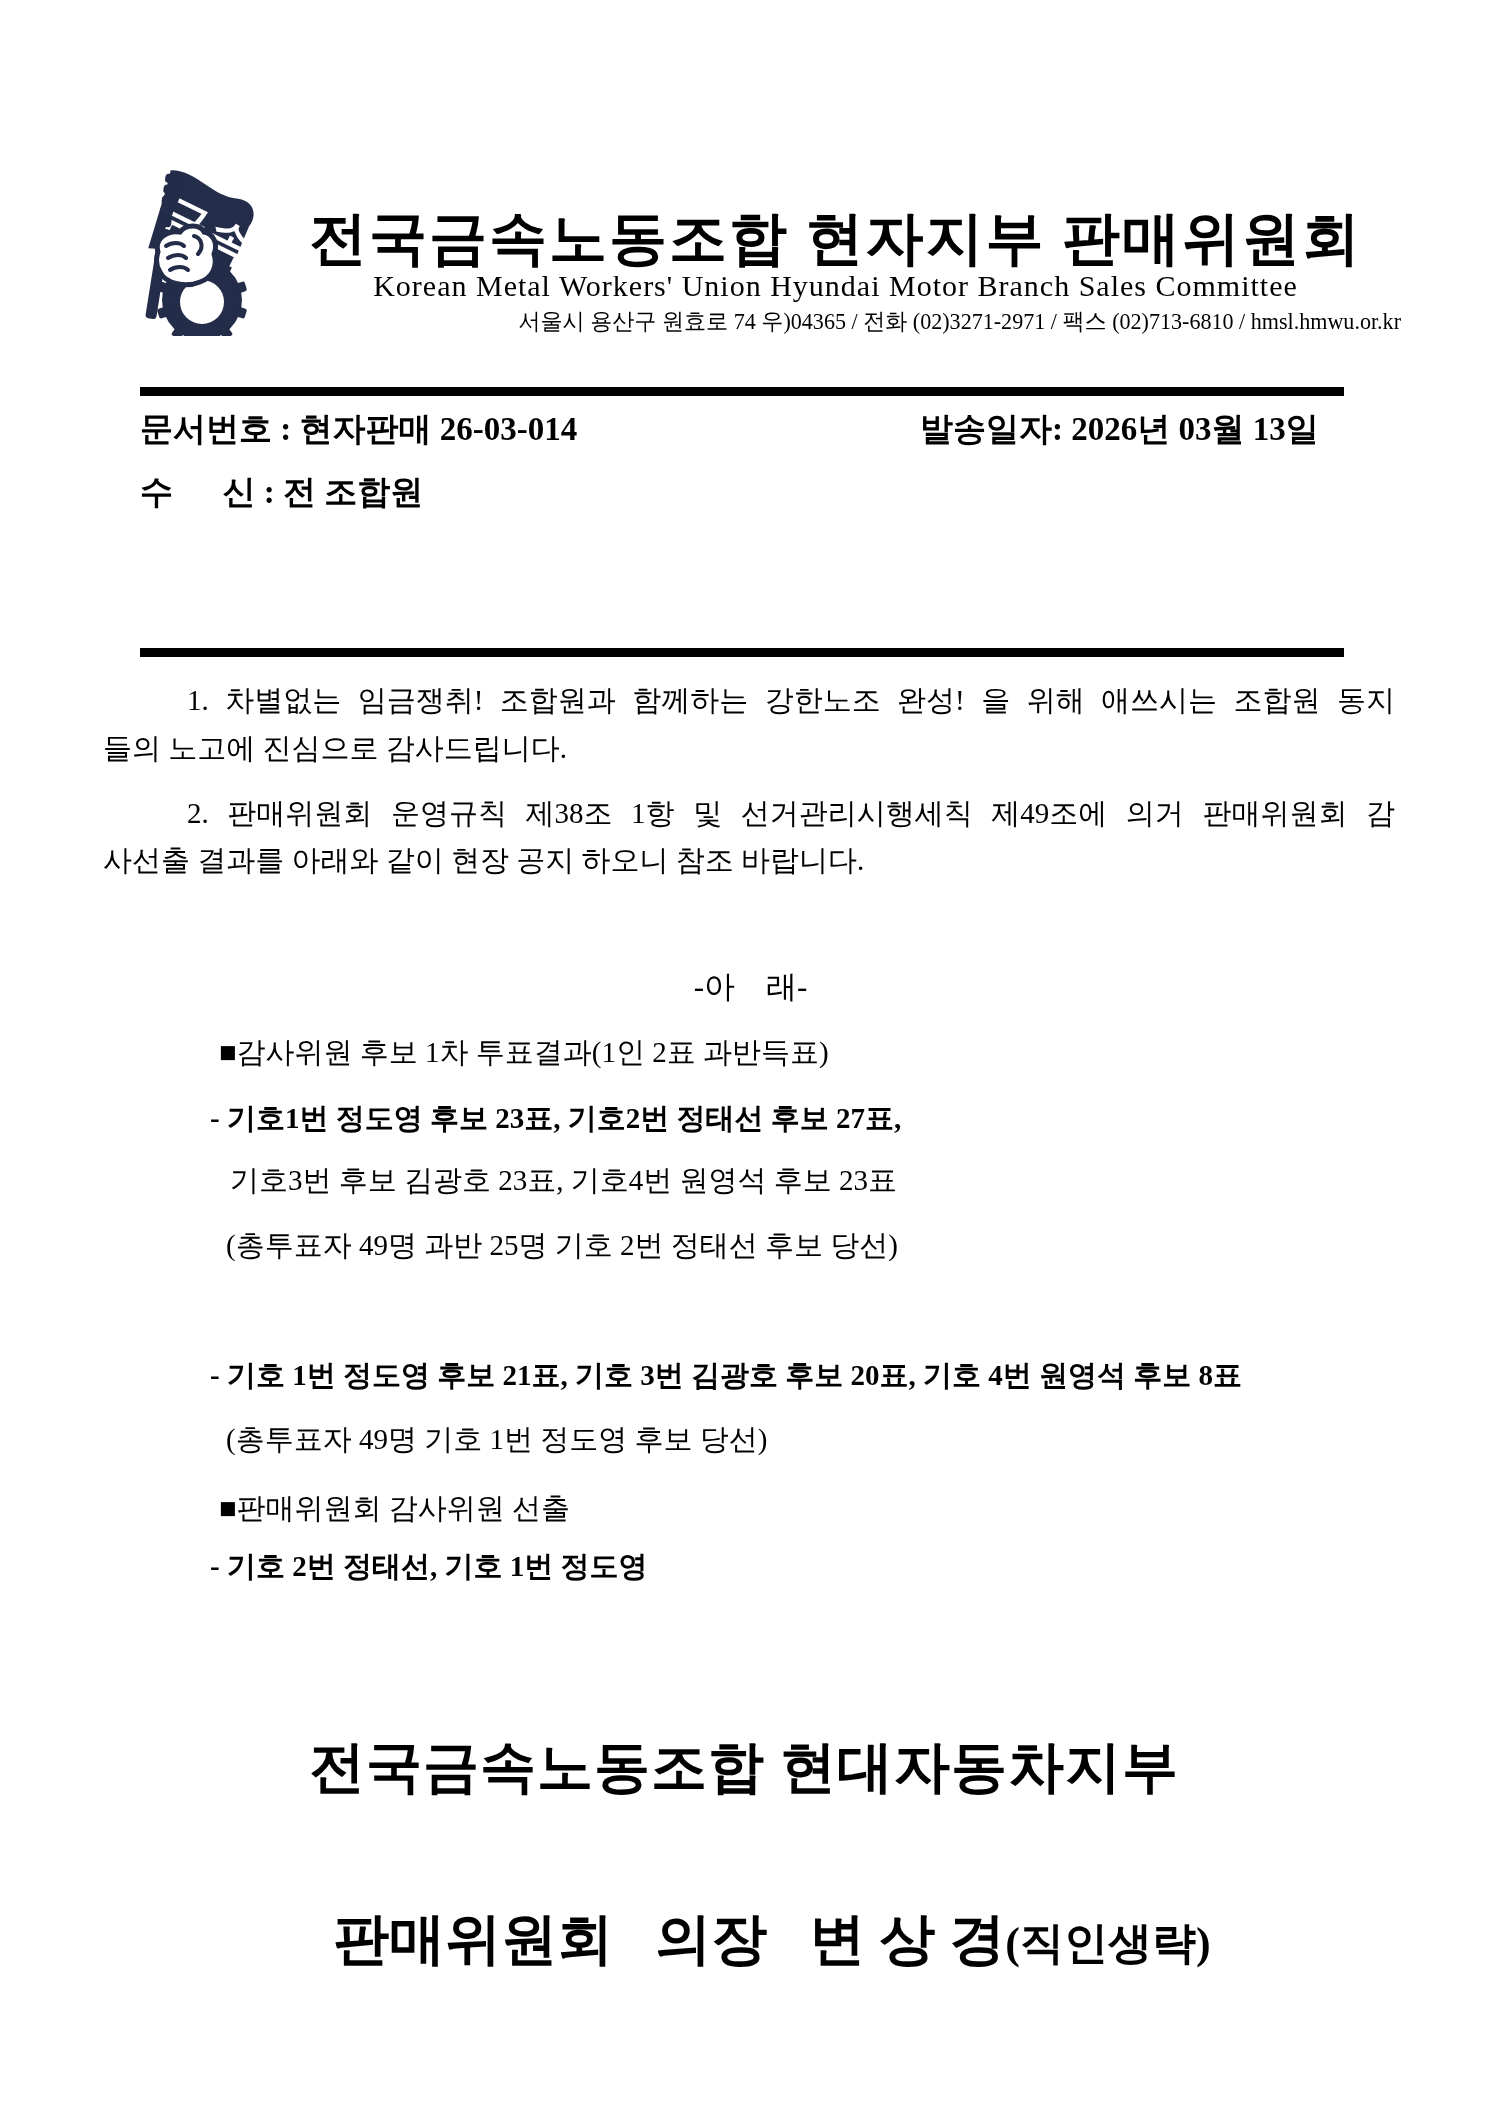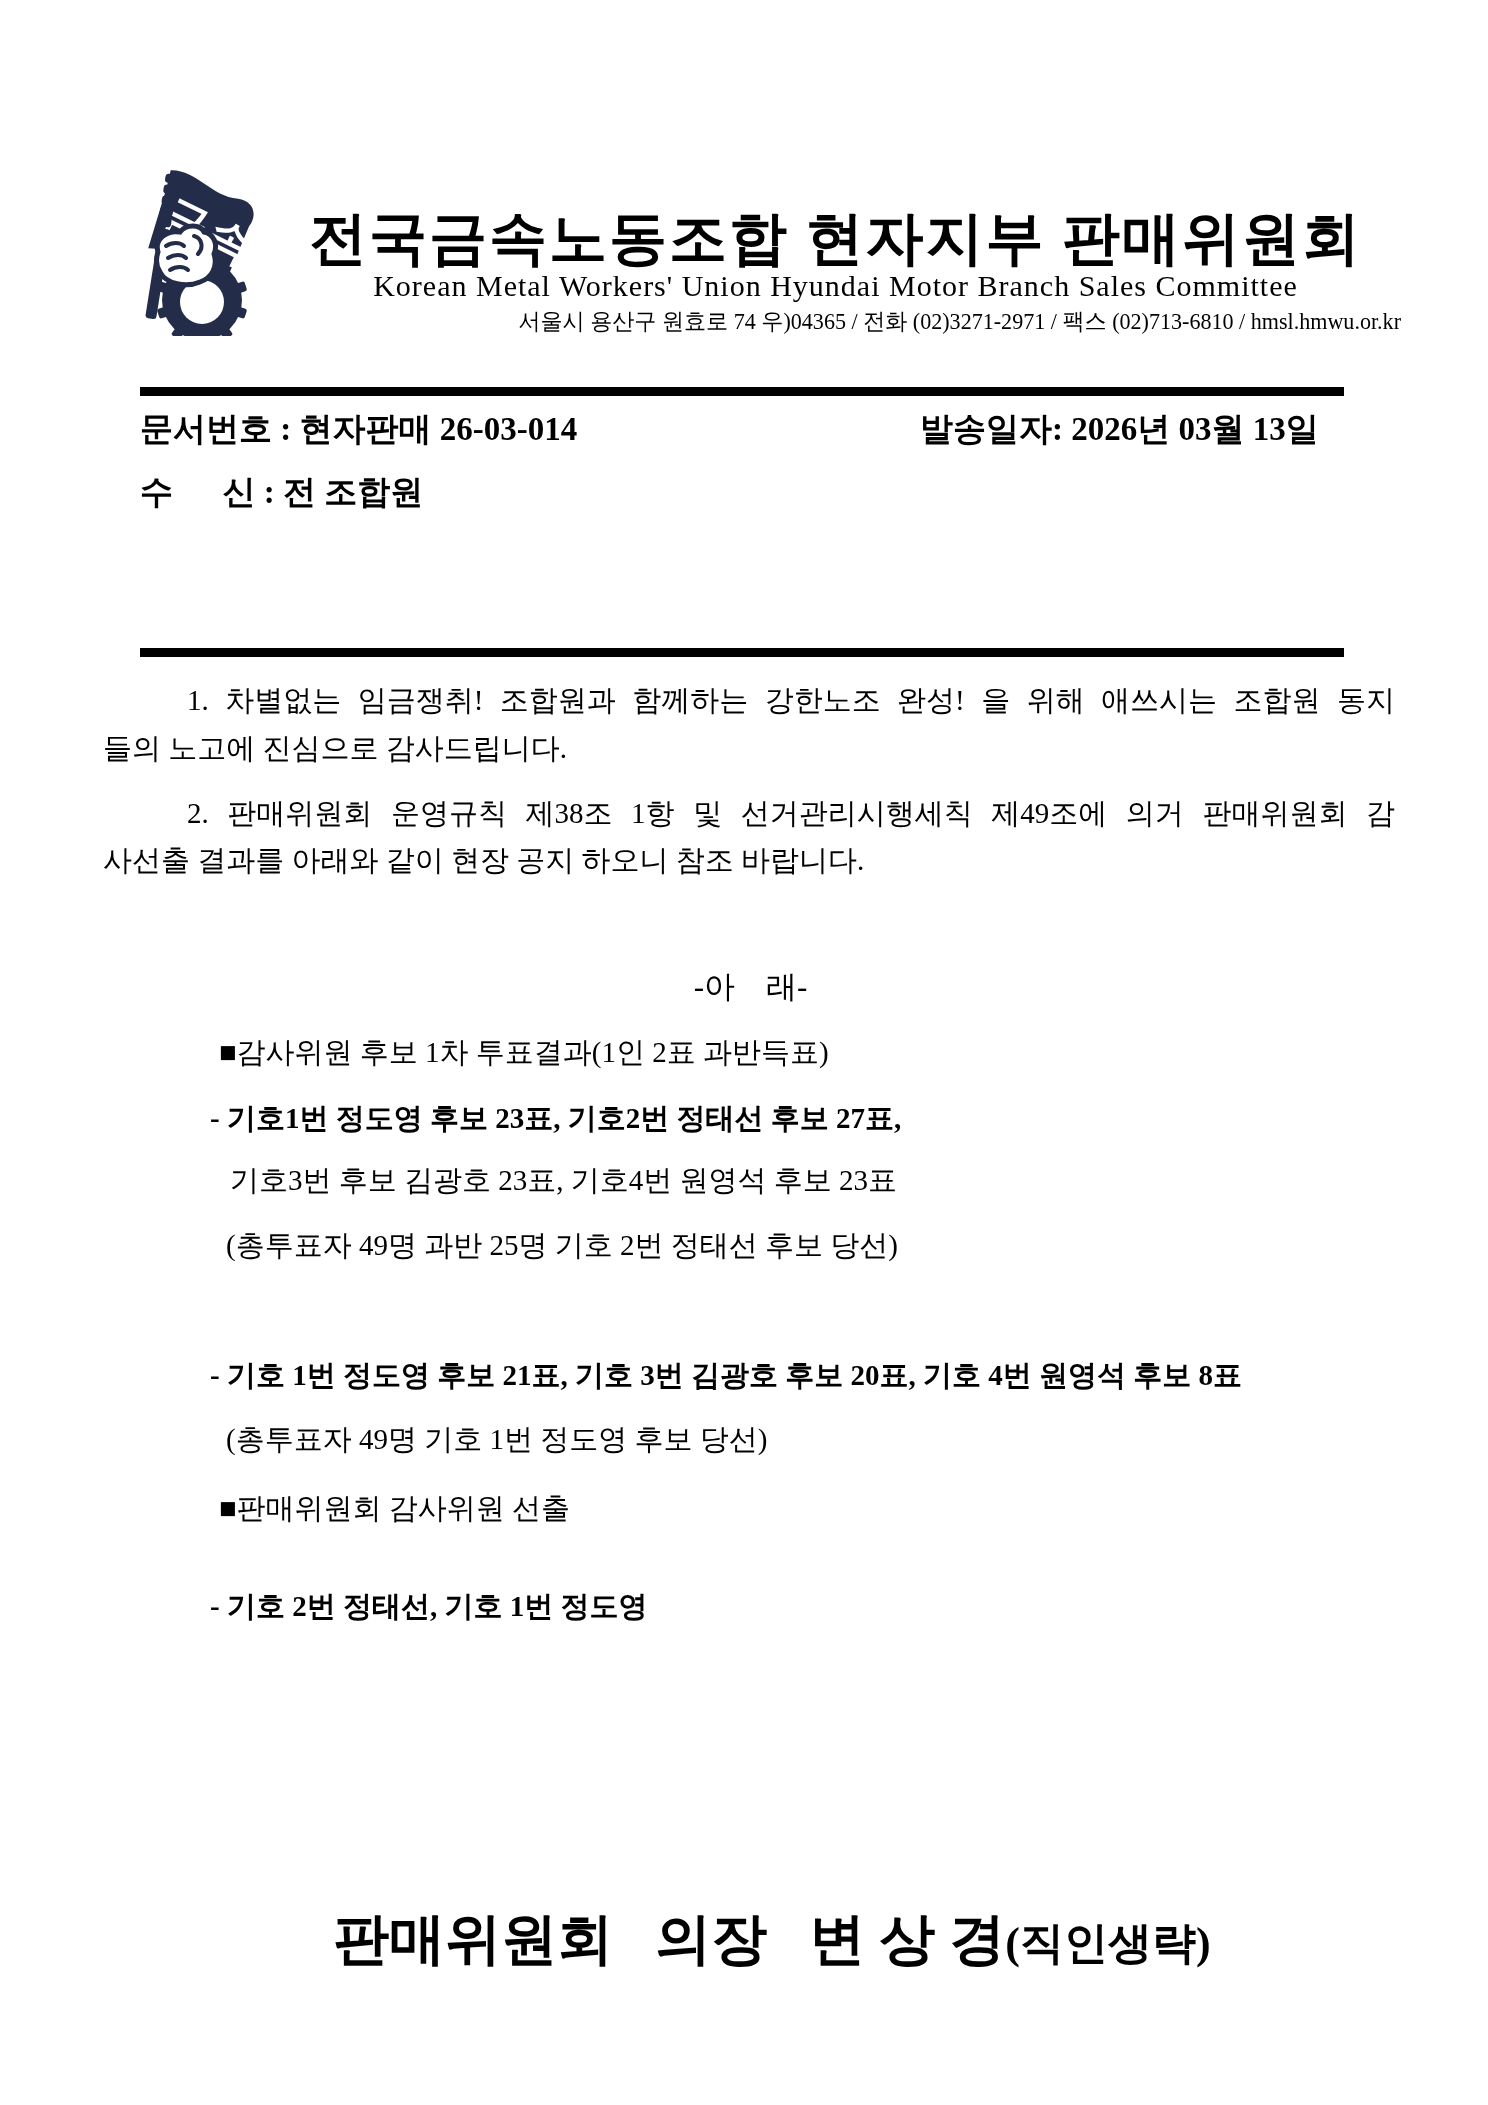--- a/index.html
+++ b/index.html
@@ -73,21 +73,21 @@
     white-space:pre;
   }
 
   .item{font-size:29px;white-space:pre;}
   .it-bullet{left:219px;}
   .it-dash{left:210px;font-weight:bold;}
   .it-cont{left:230px;}
   .it-paren{left:226px;}
   .it1{top:1033px;} .it2{top:1099px;} .it3{top:1161px;}
   .it4{top:1226px;} .it5{top:1290px;} .it6{top:1356px;}
-  .it7{top:1420px;} .it8{top:1489px;} .it9{top:1547px;margin-top:40px;}
+  .it7{top:1420px;} .it8{top:1489px;} .it9{top:1547px;}
 
   
   .footer-org{
     left:0;top:1730px;width:1488px;
     text-align:center;
     font-size:56px;font-weight:bold;
     letter-spacing:1px;
     white-space:pre;
   }
   .footer-sign{
@@ -177,18 +177,19 @@
   <div class="abs item it-dash it2">- 기호1번 정도영 후보 23표, 기호2번 정태선 후보 27표,</div>
   <div class="abs item it-cont it3">기호3번 후보 김광호 23표, 기호4번 원영석 후보 23표</div>
   <div class="abs item it-paren it4">(총투표자 49명 과반 25명 기호 2번 정태선 후보 당선)</div>
 
   <div class="abs item it-dash it6">- 기호 1번 정도영 후보 21표, 기호 3번 김광호 후보 20표, 기호 4번 원영석 후보 8표</div>
   <div class="abs item it-paren it7">(총투표자 49명 기호 1번 정도영 후보 당선)</div>
 
   <div class="abs item it-bullet it8">■판매위원회 감사위원 선출</div>
   <div class="abs item it-dash it9">- 기호 2번 정태선, 기호 1번 정도영</div>
 
+  <div class="abs footer-org">전국금속노동조합 현대자동차지부</div>
 
   <div class="abs footer-sign">
     <span>판매위원회   의장   변 상 경</span><span class="seal-note">(직인생략)</span>
   </div>
 
 </div>
 
 </body></html>

